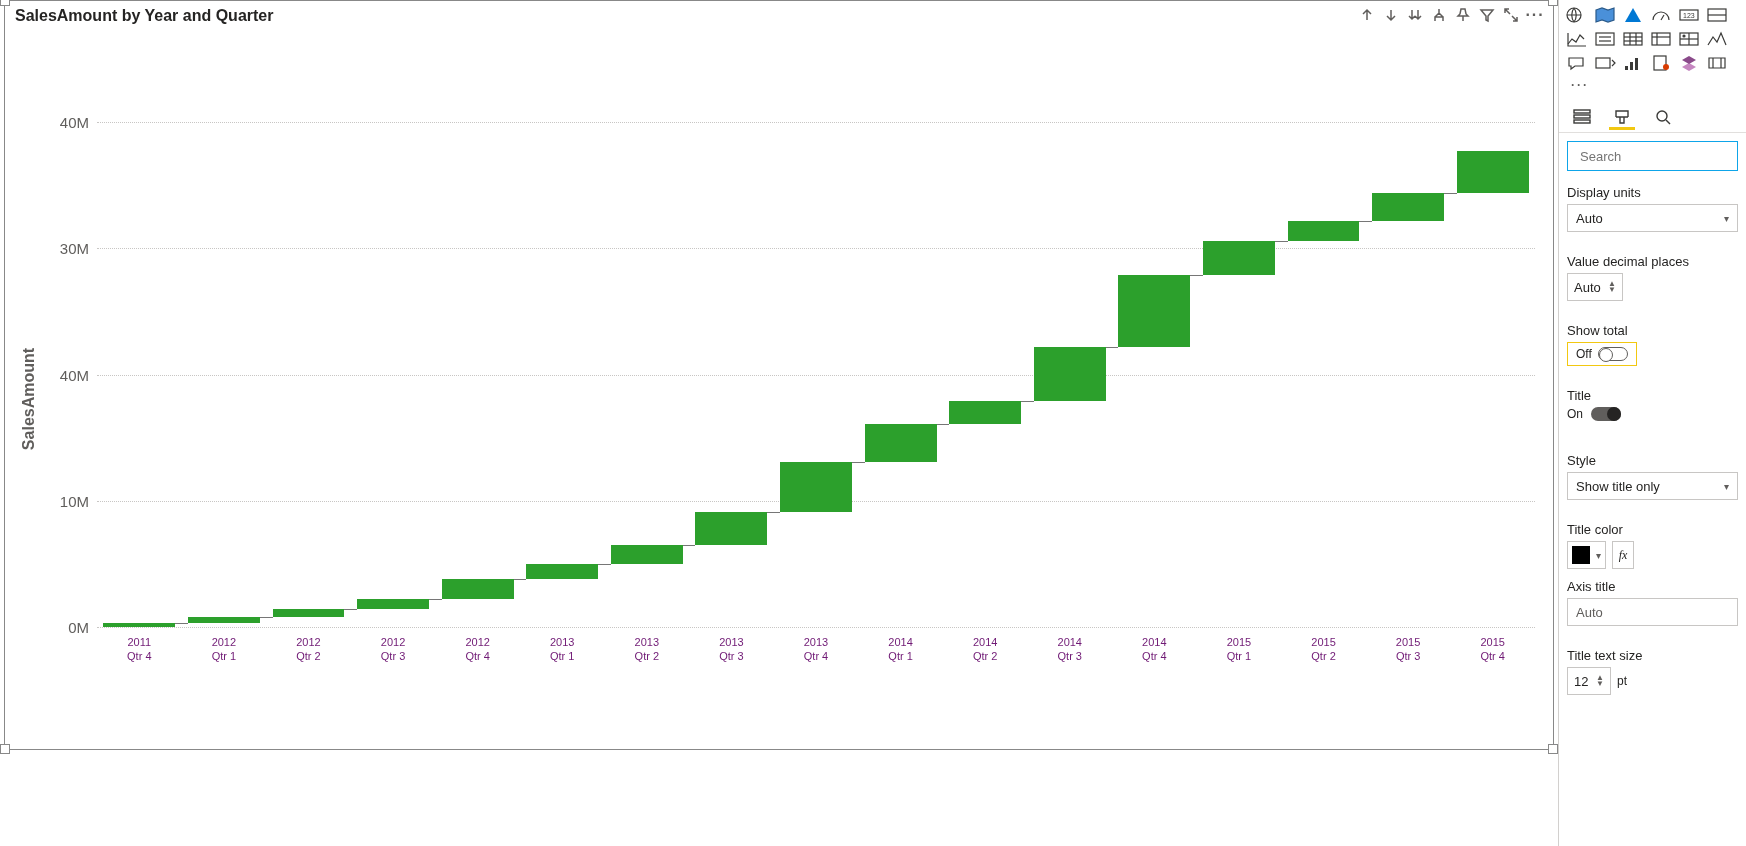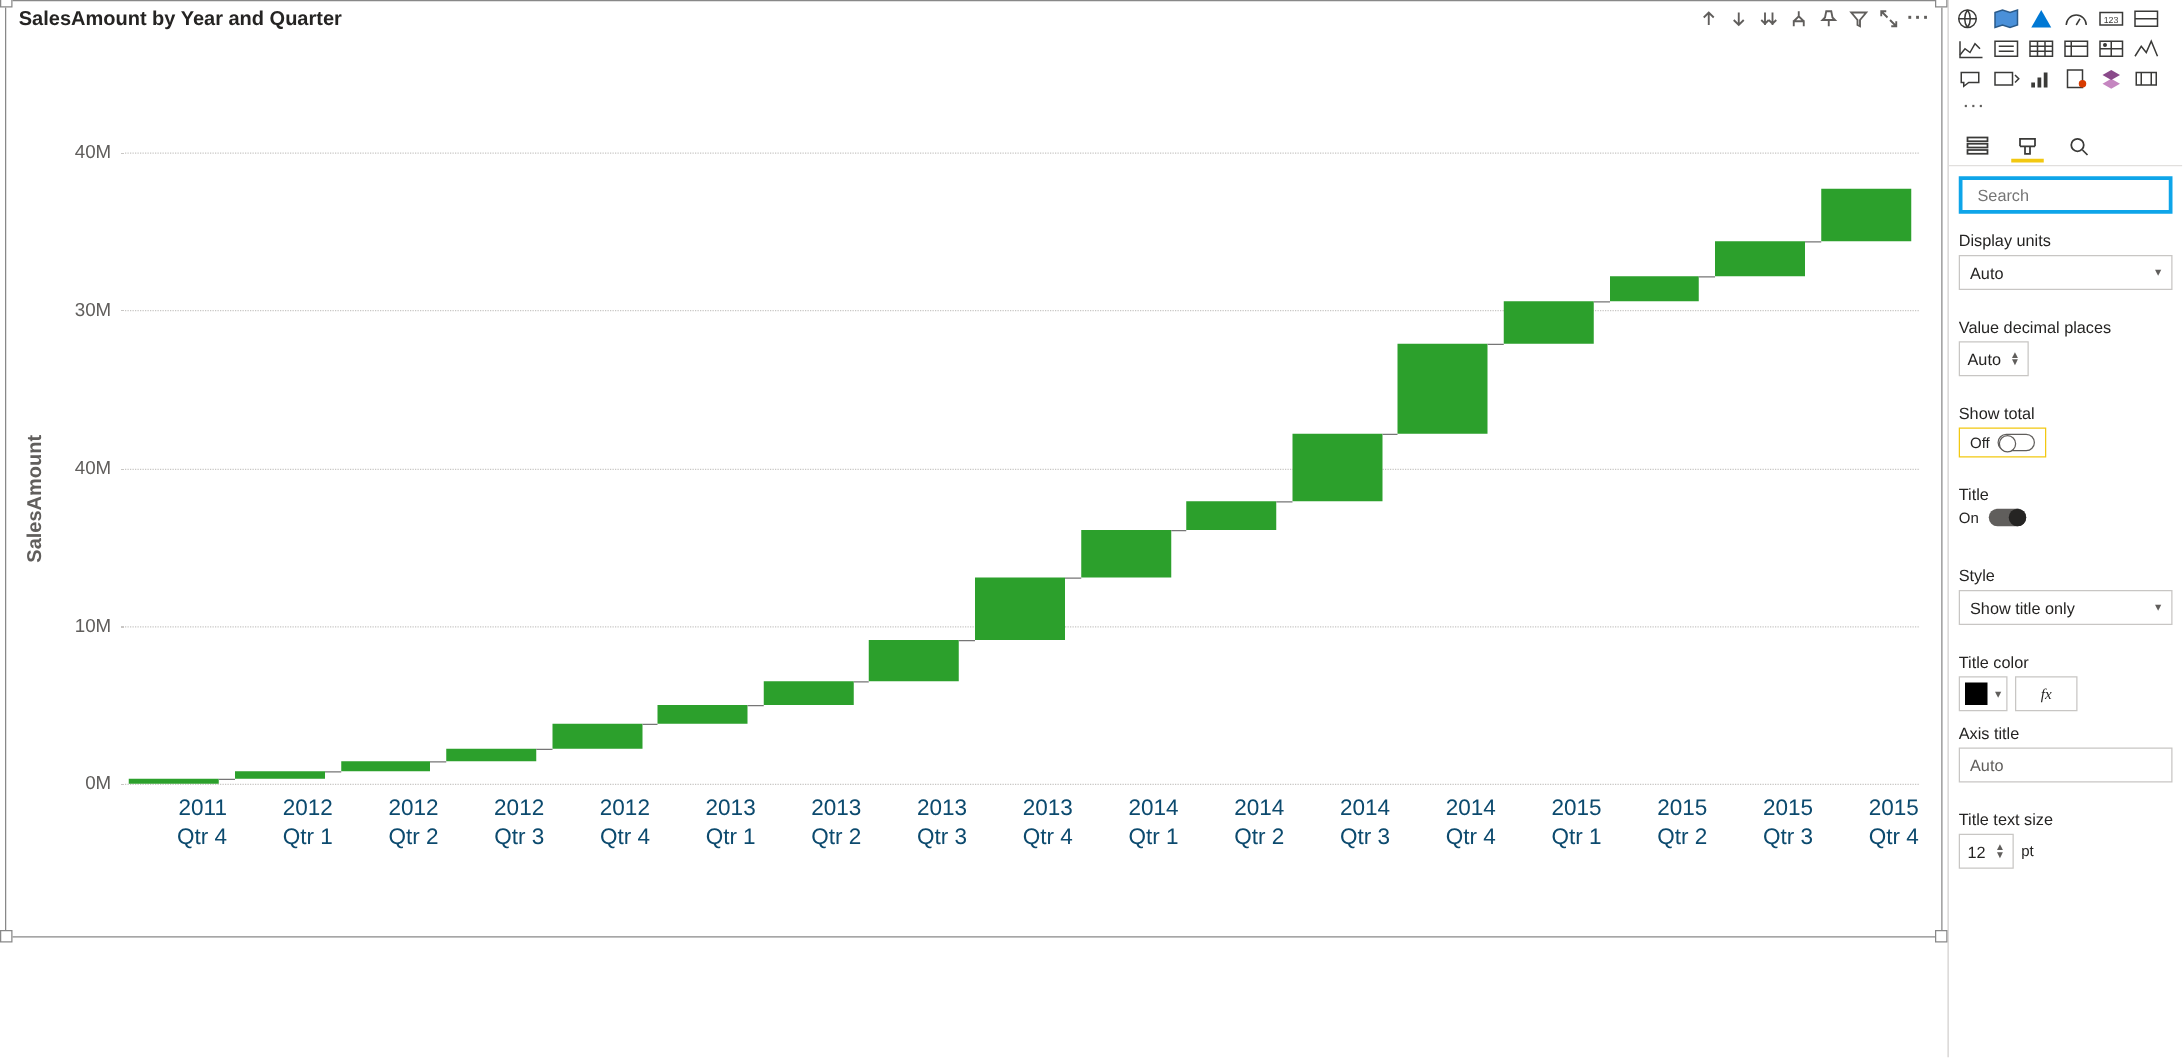--- a/index.html
+++ b/index.html
@@ -113,23 +113,23 @@
     background: #2ca02c;
   }
   .connector {
     position: absolute;
     height: 1px;
     background: #767676;
   }
   .xtick {
     position: absolute;
     top: calc(100% + 8px);
-    text-align: right;
-    font-size: 18px;
-    color: #0c4a6e;
+    text-align: center;
+    font-size: 11px;
+    color: #701a75;
     white-space: nowrap;
     line-height: 1.3;
   }
   .xtick div { white-space: nowrap; }
   .resize-handle {
     position:absolute; width:10px; height:10px; background:#fff; border:1px solid #888;
   }
   
   .right-pane {
     width: 188px;
@@ -165,21 +165,21 @@
   .mode-tab {
     width:26px; height:26px;
     display:flex; align-items:center; justify-content:center;
     cursor:pointer;
     border-bottom: 3px solid transparent;
   }
   .mode-tab.active { border-bottom-color: #f2c811; }
   .mode-tab svg { width:20px; height:18px; stroke:#3a3a38; fill:none; stroke-width:1.4; }
   .search-box {
     margin:8px 8px 10px 8px;
-    border:3px solid #0ea5e9;
+    border:1px solid #0ea5e9;
     height:30px;
     display:flex; align-items:center;
     padding:0 6px;
     gap:6px;
   }
   .search-box input {
     border:none; outline:none; flex:1; font-size:13px; color:#605e5c;
     background:transparent;
   }
   .format-body {
@@ -229,21 +229,21 @@
     display:inline-flex; align-items:center; gap:6px;
   }
   .section-gap { height:18px; }
   .color-swatch-btn {
     display:inline-flex; align-items:center;
     border:1px solid #c8c6c4; height:28px; padding:0 4px;
     gap:6px; cursor:pointer;
   }
   .color-swatch-btn .sw { width:18px; height:18px; background:#000; }
   .fx-btn {
-    border:1px solid #c8c6c4; height:28px; width:50px;
+    border:1px solid #c8c6c4; height:28px; width:22px;
     display:inline-flex; align-items:center; justify-content:center;
     font-style:italic; font-family:serif; cursor:pointer;
   }
   .row-inline { display:flex; gap:6px; align-items:center; margin-bottom:10px;}
   .input-box {
     border:1px solid #c8c6c4; height:28px; width:100%;
     padding:0 8px; font-size:13px; color:#605e5c;
     display:flex; align-items:center;
   }
   .chev { font-size:10px; color:#605e5c; }

